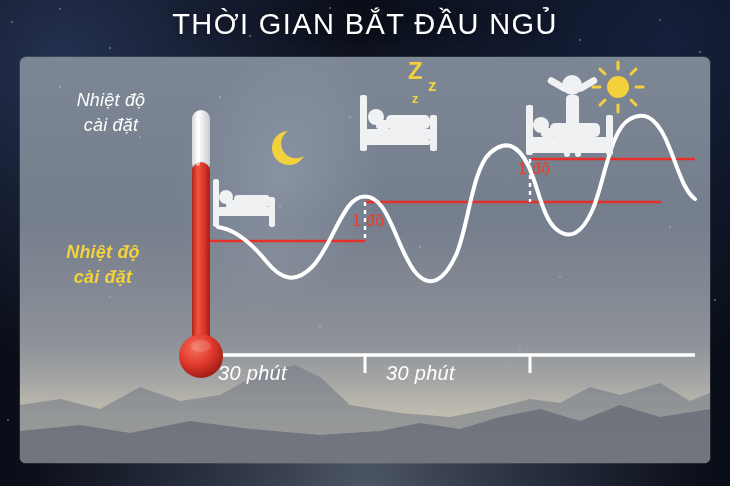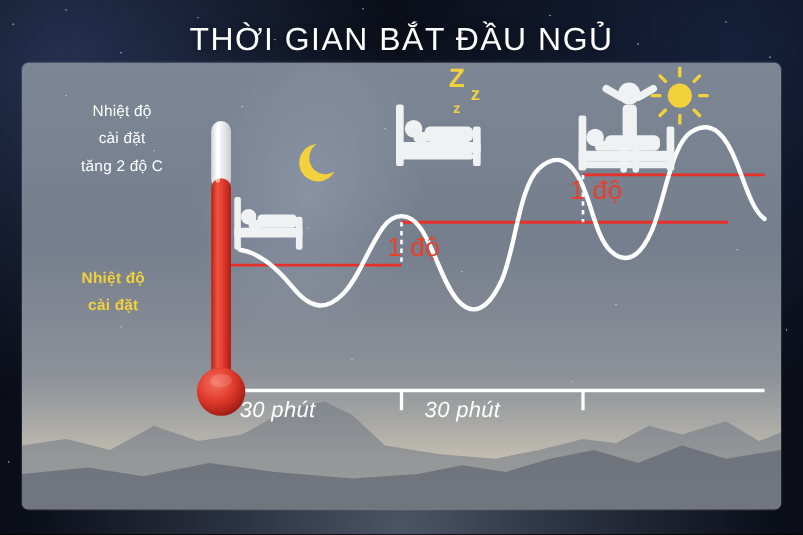--- a/index.html
+++ b/index.html
@@ -26,21 +26,21 @@
        radial-gradient(1px 1px at 580px 40px,#fff,transparent),
        radial-gradient(1px 1px at 660px 20px,#dde,transparent),
        radial-gradient(1px 1px at 700px 52px,#fff,transparent),
        radial-gradient(1px 1px at 30px 300px,#fff,transparent),
        radial-gradient(1px 1px at 8px 420px,#fff,transparent),
        radial-gradient(1px 1px at 715px 300px,#fff,transparent),
        radial-gradient(1px 1px at 705px 430px,#fff,transparent);
      background-repeat:no-repeat;opacity:.9;}
 
   
-  #title{position:absolute;left:0;top:20px;width:730px;text-align:center;
+  #title{position:absolute;left:0;top:8px;width:730px;text-align:center;
     color:#fff;font-size:29px;letter-spacing:1.4px;font-weight:400;
     text-shadow:0 0 8px rgba(0,0,0,.5);}
 
   
   #panel{position:absolute;left:20px;top:57px;width:690px;height:406px;
     border-radius:6px;overflow:hidden;
     background:linear-gradient(180deg,#7d8694 0%,#757e8d 40%,#8d9198 70%,#b9b7ae 88%,#cfc9bb 100%);
     box-shadow:0 0 0 1px rgba(255,255,255,.10);}
   #panel .pstars{position:absolute;inset:0;
      background-image:
@@ -60,32 +60,32 @@
      background-repeat:no-repeat;}
   
   #panel .haze{position:absolute;left:150px;top:-30px;width:220px;height:300px;
      background:radial-gradient(ellipse at 50% 50%,rgba(200,210,235,.22),rgba(255,255,255,0) 65%);
      transform:rotate(18deg);}
 
   
   .horizon{position:absolute;left:0;bottom:0;width:690px;height:120px;}
 
   
-  .lbl{position:absolute;font-size:14px;line-height:25px;letter-spacing:.2px;}
+  .lbl{position:absolute;font-size:18px;line-height:25px;letter-spacing:.2px;font-style:italic;}
   #lbl-white{left:36px;top:88px;color:#ffffff;text-align:center;width:150px;}
   #lbl-yellow{left:28px;top:240px;color:#f3d13c;text-align:center;width:150px;font-weight:700;}
 
   
   #thermo{position:absolute;left:178px;top:108px;width:46px;height:275px;}
 
   
   #chart{position:absolute;left:0;top:0;width:690px;height:406px;}
 
   
-  .deg{position:absolute;color:#e8402a;font-size:24px;letter-spacing:.3px;}
+  .deg{position:absolute;color:#e8402a;font-size:16px;letter-spacing:.3px;}
   #deg1{left:352px;top:212px;}
   #deg2{left:518px;top:160px;}
 
   
   .minlab{position:absolute;color:#ffffff;font-size:20px;letter-spacing:.3px;font-style:italic;}
   #min1{left:218px;top:362px;}
   #min2{left:386px;top:362px;}
 </style>
 </head>
 <body>
@@ -224,21 +224,20 @@
     <rect x="14" y="2" width="18" height="62" rx="9" fill="url(#tubeWhite)"></rect>
     <rect x="14" y="54" width="18" height="190" rx="9" fill="url(#tubeRed)"></rect>
     <circle cx="23" cy="248" r="22" fill="url(#bulbRed)"></circle>
     <ellipse cx="23" cy="238" rx="10" ry="6" fill="#ffffff" opacity=".14"></ellipse>
     <rect x="18" y="6" width="4" height="52" rx="2" fill="#ffffff" opacity=".55"></rect>
   </svg>
 
   <div class="lbl" id="lbl-white">
     <div>Nhiệt độ</div>
     <div>cài đặt</div>
-    <div>tăng 2 độ C</div>
   </div>
   <div class="lbl" id="lbl-yellow">
     <div>Nhiệt độ</div>
     <div>cài đặt</div>
   </div>
 
   <div class="deg" id="deg1">1 độ</div>
   <div class="deg" id="deg2">1 độ</div>
 
   <div class="minlab" id="min1">30 phút</div>

